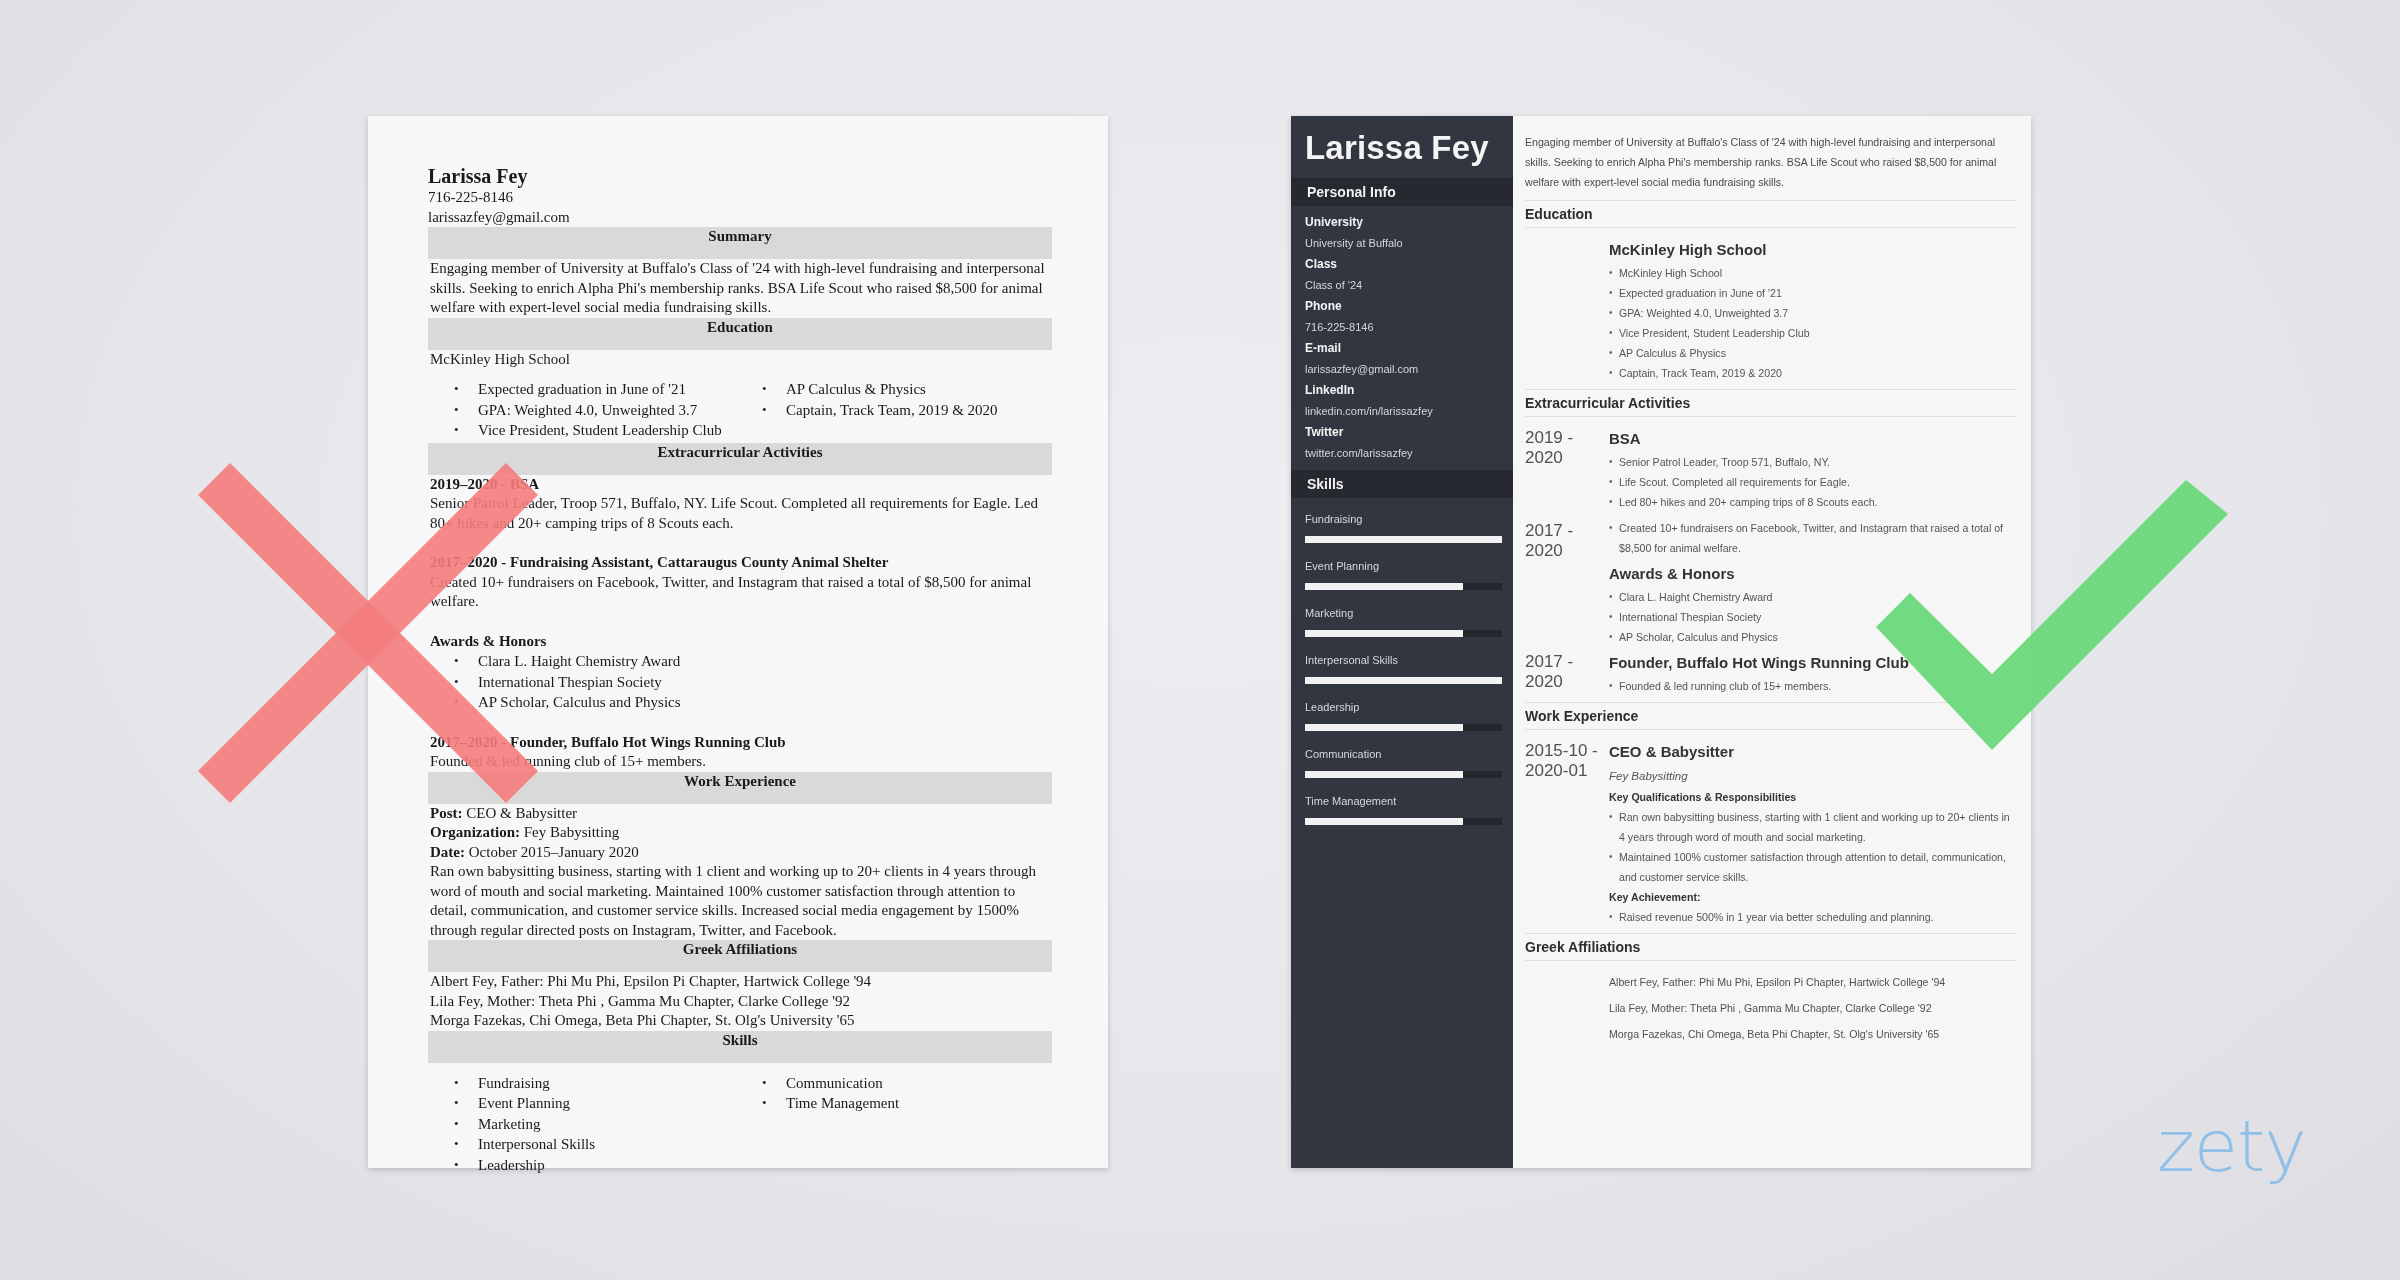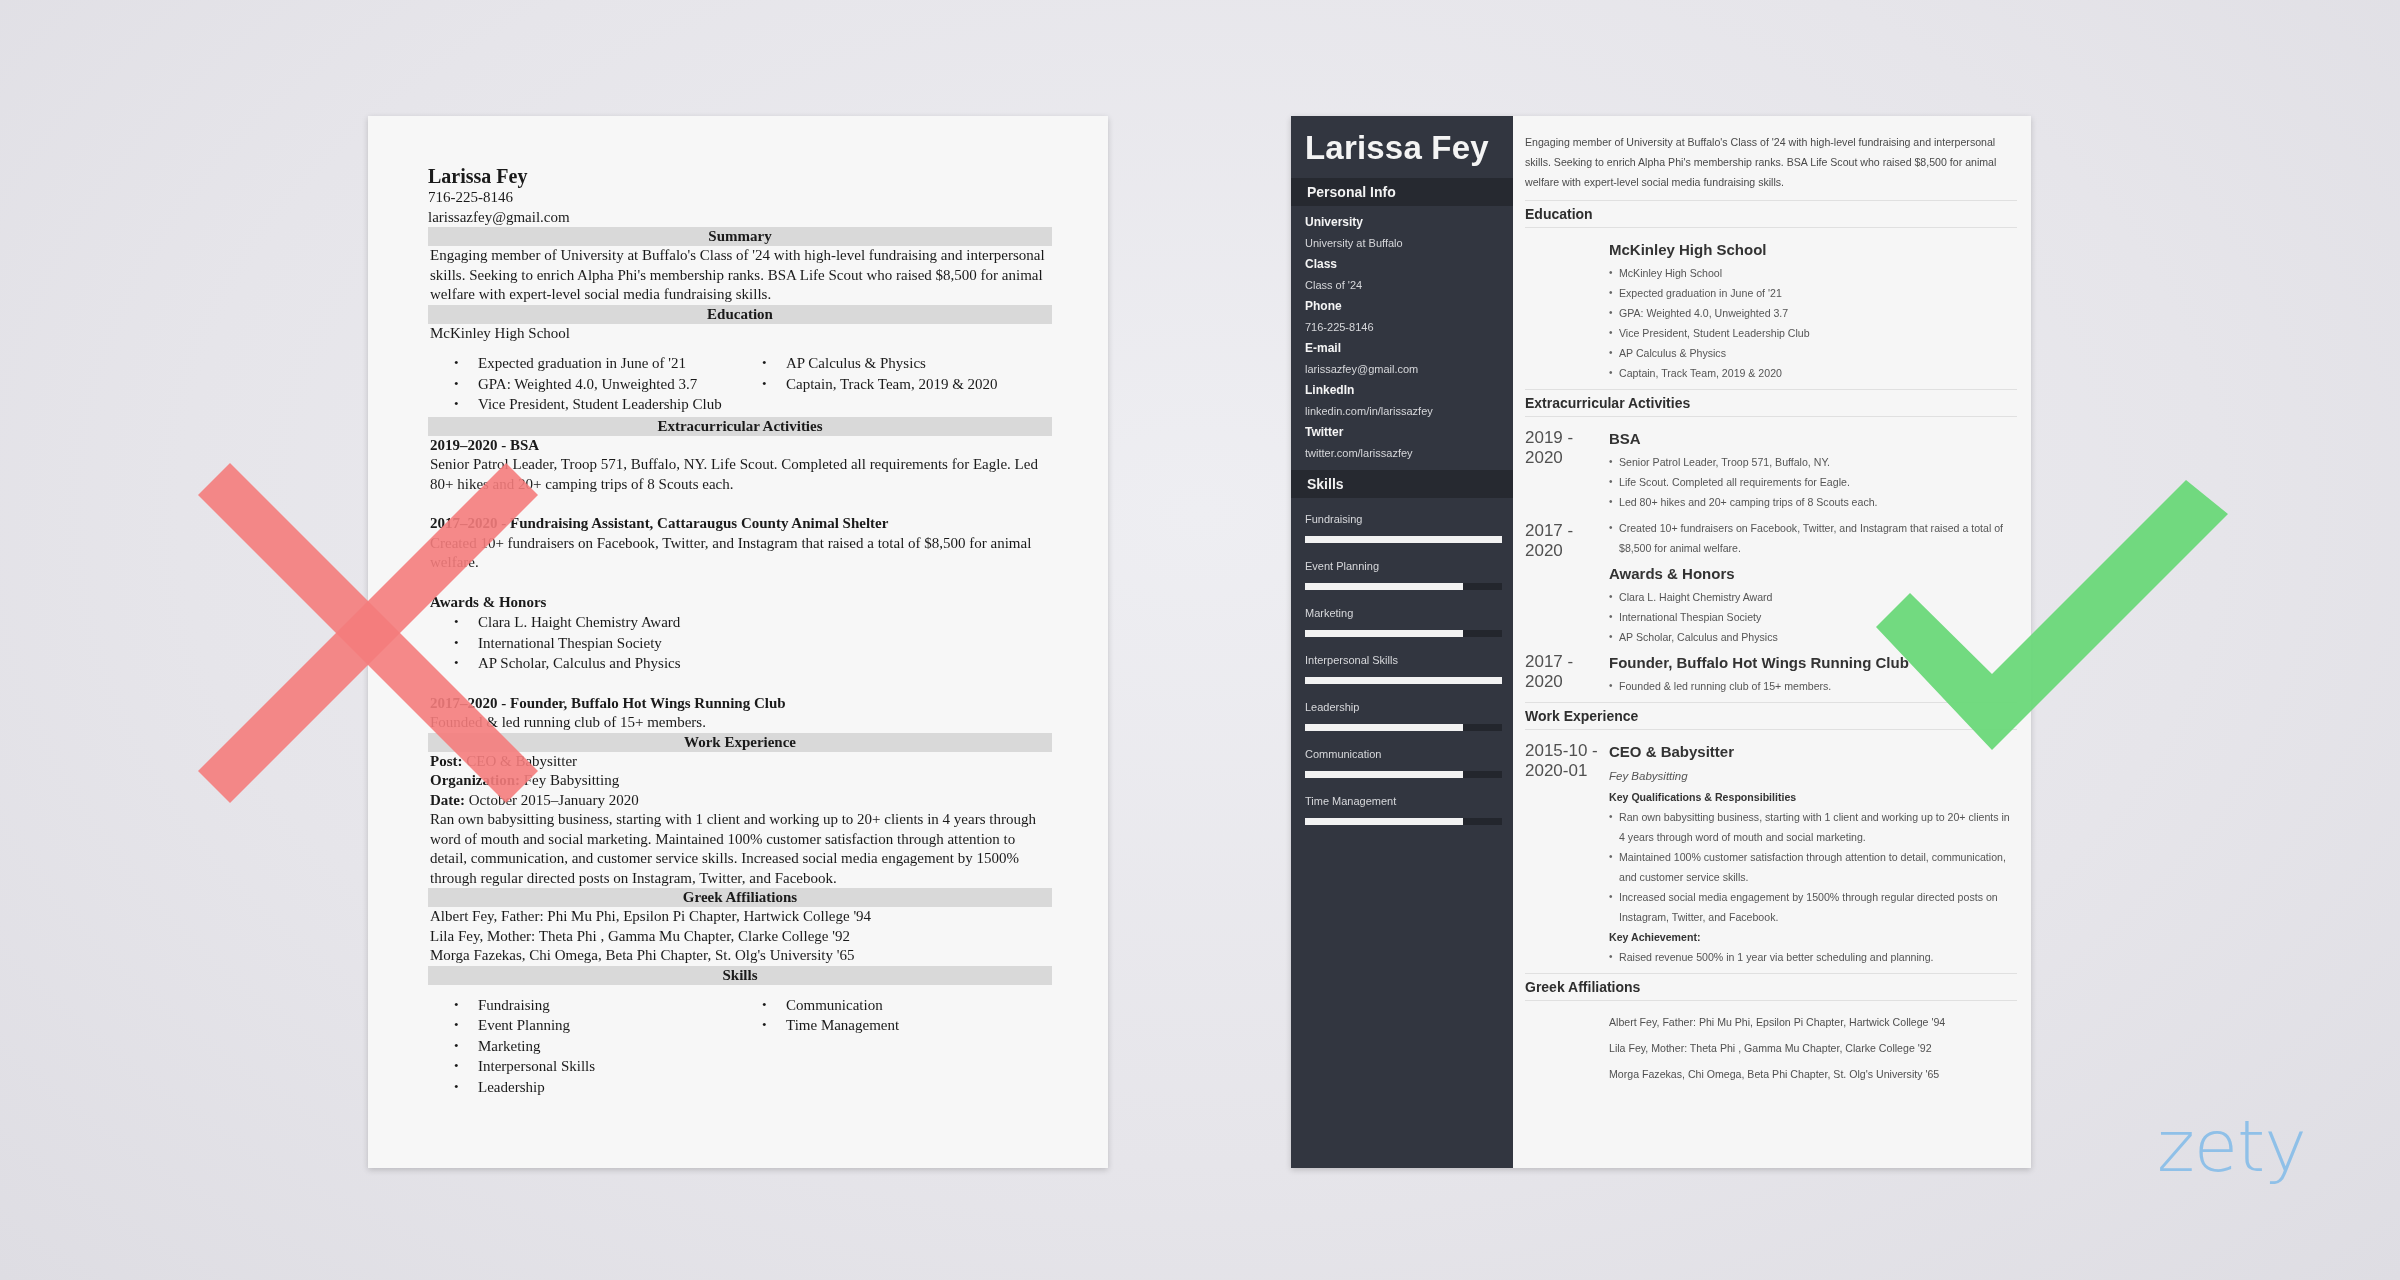--- a/index.html
+++ b/index.html
@@ -16,21 +16,21 @@
     background: #f7f7f7;
     box-shadow: 0 2px 6px rgba(0,0,0,0.18);
     font-family: "Liberation Serif", serif;
     color: #1a1a1a;
   }
   .pl-inner { position: absolute; left: 60px; top: 48px; width: 624px; }
   .pl-name { font-size: 20px; font-weight: bold; line-height: 24px; }
   .pl-line { font-size: 15px; line-height: 19.5px; }
   .pl-head {
     background: #d9d9d9; text-align: center; font-weight: bold;
-    font-size: 15px; line-height: 19px; height: 19px; margin-top: 0;
+    font-size: 15px; line-height: 19px; height: 32px; margin-top: 0;
   }
   .pl-text { font-size: 15px; line-height: 19.5px; padding-left: 2px; }
   .pl-bold { font-weight: bold; }
   .pl-cols { display: flex; margin-top: 10px; }
   .pl-cols ul { list-style: none; }
   .pl-cols .c1 { width: 334px; padding-left: 26px; }
   .pl-cols .c2 { flex: 1; padding-left: 0; }
   .pl-bullet { position: relative; padding-left: 24px; font-size: 15px; line-height: 20.5px; }
   .pl-bullet::before { content: "\2022"; position: absolute; left: 0; top: 0; font-size: 13px; }
   .pl-gap { height: 20px; }
@@ -301,21 +301,20 @@
           <div>2015-10 -</div>
           <div>2020-01</div>
         </div>
       <div class="m-body">
         <div class="m-title">CEO &amp; Babysitter</div>
         <div class="m-org">Fey Babysitting</div>
         <div class="m-sub">Key Qualifications &amp; Responsibilities</div>
         <ul class="m-bullets">
           <li>Ran own babysitting business, starting with 1 client and working up to 20+ clients in 4 years through word of mouth and social marketing.</li>
           <li>Maintained 100% customer satisfaction through attention to detail, communication, and customer service skills.</li>
-          <li>Increased social media engagement by 1500% through regular directed posts on Instagram, Twitter, and Facebook.</li>
         </ul>
         <div class="m-sub">Key Achievement:</div>
         <ul class="m-bullets">
           <li>Raised revenue 500% in 1 year via better scheduling and planning.</li>
         </ul>
       </div>
     </div>
     <div class="m-divider"></div>
 
     <div class="m-head">Greek Affiliations</div>

